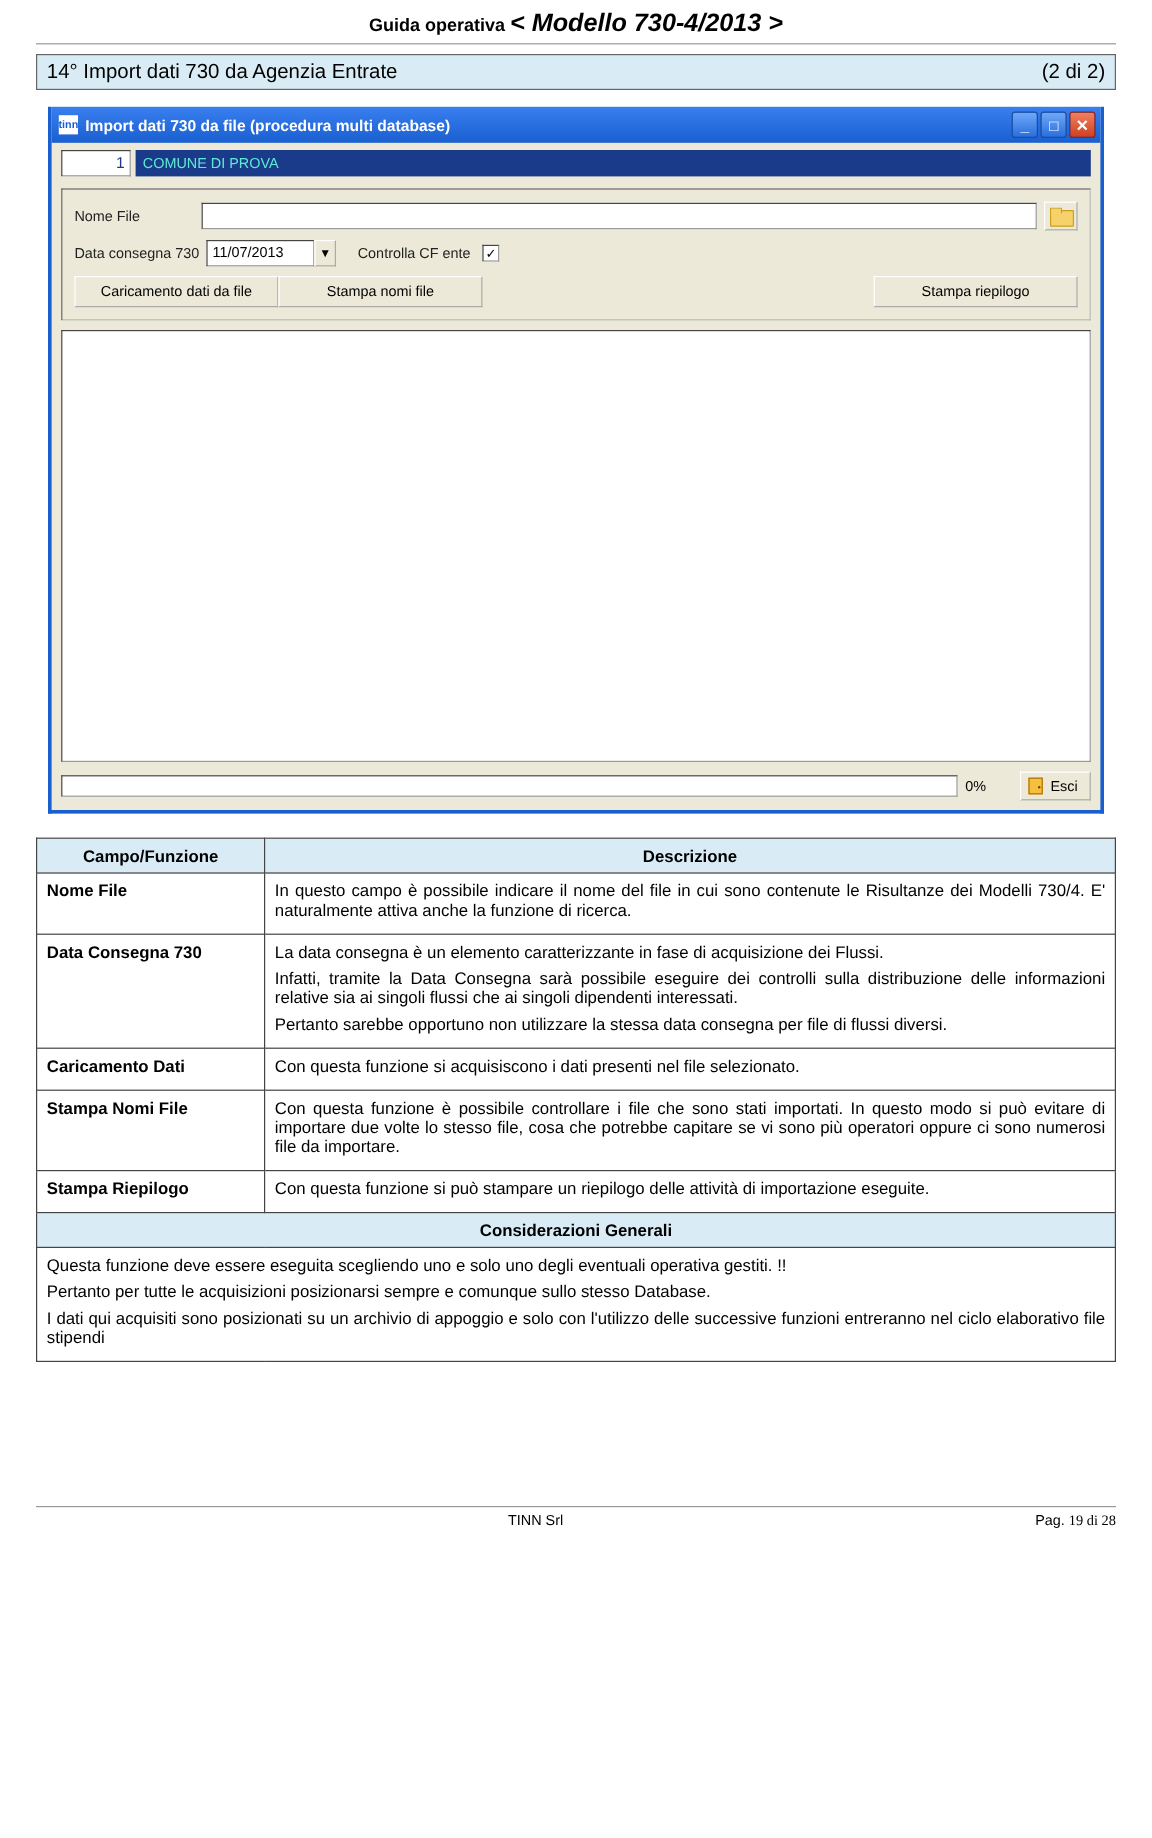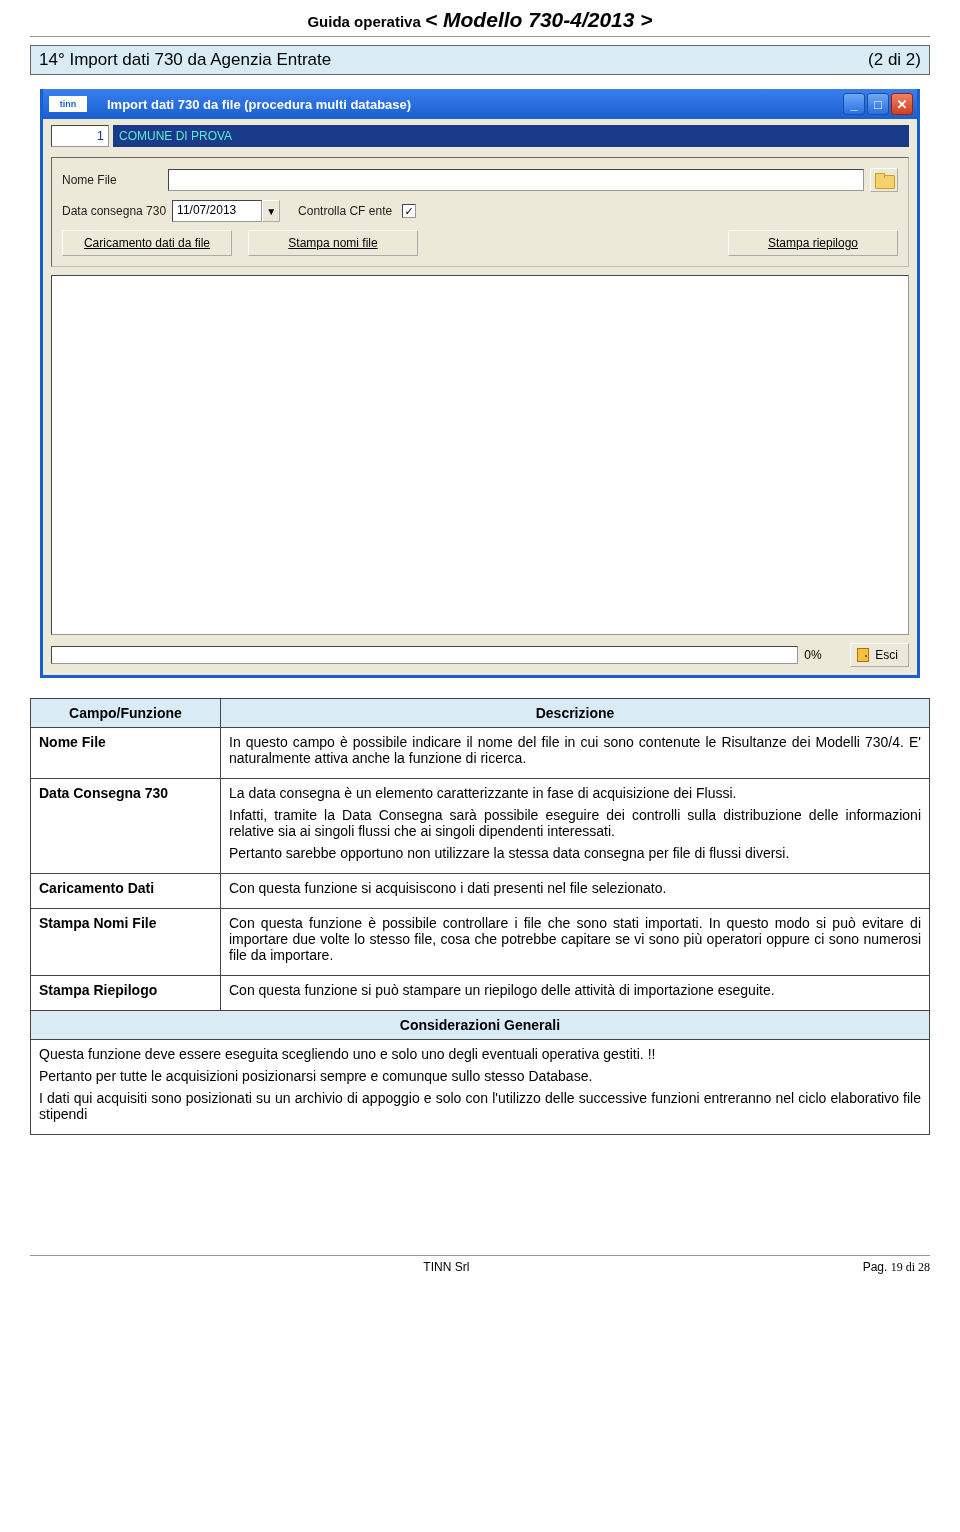--- a/index.html
+++ b/index.html
@@ -8,21 +8,21 @@
 .doc-header { text-align: center; padding: 8px 0 2px; }
 .doc-header .small { font-size: 15px; font-weight: bold; }
 .doc-header .big { font-size: 21px; font-weight: bold; font-style: italic; }
 .hr-top { border: 0; border-top: 1px solid #999; margin: 2px 30px 8px; }
 
 .section-title-box { margin: 8px 30px 14px; border: 1px solid #666; background: #d9ecf5; padding: 4px 8px; display: flex; justify-content: space-between; font-size: 17px; }
 
 
 .app-window { margin: 0 40px 20px; border: 3px solid #1a5fd0; border-top: none; background: #ece9d8; }
 .titlebar { background: linear-gradient(#3a7ff0, #1a5fd0); height: 30px; display: flex; align-items: center; padding: 0 4px 0 6px; color: #fff; font-weight: bold; font-size: 13px; }
-.titlebar .icon-app { width: 38px; height: 16px; background: #fff; margin-right: 20px; font-size: 9px; color: #1a5fd0; display: flex; align-items: center; justify-content: center; text-align: right; }
+.titlebar .icon-app { width: 16px; height: 16px; background: #fff; margin-right: 6px; font-size: 9px; color: #1a5fd0; display: flex; align-items: center; justify-content: center; text-align: right; }
 .titlebar .title { flex: 1; }
 .titlebar .winbtn { width: 22px; height: 22px; margin-left: 2px; display: flex; align-items: center; justify-content: center; border-radius: 3px; font-size: 13px; font-weight: bold; }
 .winbtn.min, .winbtn.max { background: linear-gradient(#6fa8f7, #2a6fe0); border: 1px solid #1a4fa0; }
 .winbtn.close { background: linear-gradient(#f08060, #d04020); border: 1px solid #a02000; }
 
 .app-body { padding: 6px 8px 8px; }
 
 .idrow { display: flex; gap: 4px; margin-bottom: 10px; }
 .idrow .idfield { width: 58px; height: 22px; background: #fff; border: 1px inset #999; text-align: right; padding: 2px 4px; font-size: 13px; color: #1a3a8a; }
 .idrow .idname { flex: 1; height: 22px; background: #1a3a8a; color: #5eead4; padding: 2px 6px; display: flex; align-items: center; font-size: 12px; }
@@ -38,21 +38,21 @@
 .folder-icon::after { content: ""; position: absolute; left: 0; top: 0; width: 8px; height: 4px; background: #f7d26a; border: 1px solid #c9a020; border-bottom: none; border-radius: 1px 1px 0 0; }
 
 .datepick { display: inline-flex; align-items: center; }
 .datepick .dfield { width: 90px; height: 22px; background: #fff; border: 1px inset #999; padding: 2px 4px; font-size: 12px; }
 .datepick .darrow { width: 18px; height: 22px; background: #ece9d8; border: 1px outset #fff; display: flex; align-items: center; justify-content: center; font-size: 10px; }
 
 .chk { width: 14px; height: 14px; background: #fff; border: 1px inset #999; display: inline-flex; align-items: center; justify-content: center; font-size: 11px; margin-left: 4px; }
 
 .winbutton { height: 26px; background: #ece9d8; border: 1px outset #fff; padding: 0 14px; font-size: 12px; display: inline-flex; align-items: center; justify-content: center; }
 
-.btnrow { display: flex; gap: 16px; text-decoration: underline; }
+.btnrow { display: flex; gap: 0; }
 .btnrow .spacer { flex: 1; }
 
 .bigwhite { height: 360px; background: #fff; border: 1px inset #999; }
 
 .progressrow { display: flex; align-items: center; gap: 6px; margin-top: 8px; }
 .progressbar { flex: 1; height: 18px; background: #fff; border: 1px inset #999; }
 .pct { font-size: 12px; width: 30px; text-align: left; }
 .esci-btn { height: 24px; background: #ece9d8; border: 1px outset #fff; padding: 0 10px 0 6px; font-size: 12px; display: inline-flex; align-items: center; gap: 6px; margin-left: 10px; }
 .door-icon { width: 12px; height: 14px; background: #f5c040; border: 1px solid #b07000; position: relative; }
 .door-icon::after { content: ""; position: absolute; right: 1px; top: 6px; width: 2px; height: 2px; background: #704000; border-radius: 50%; }

